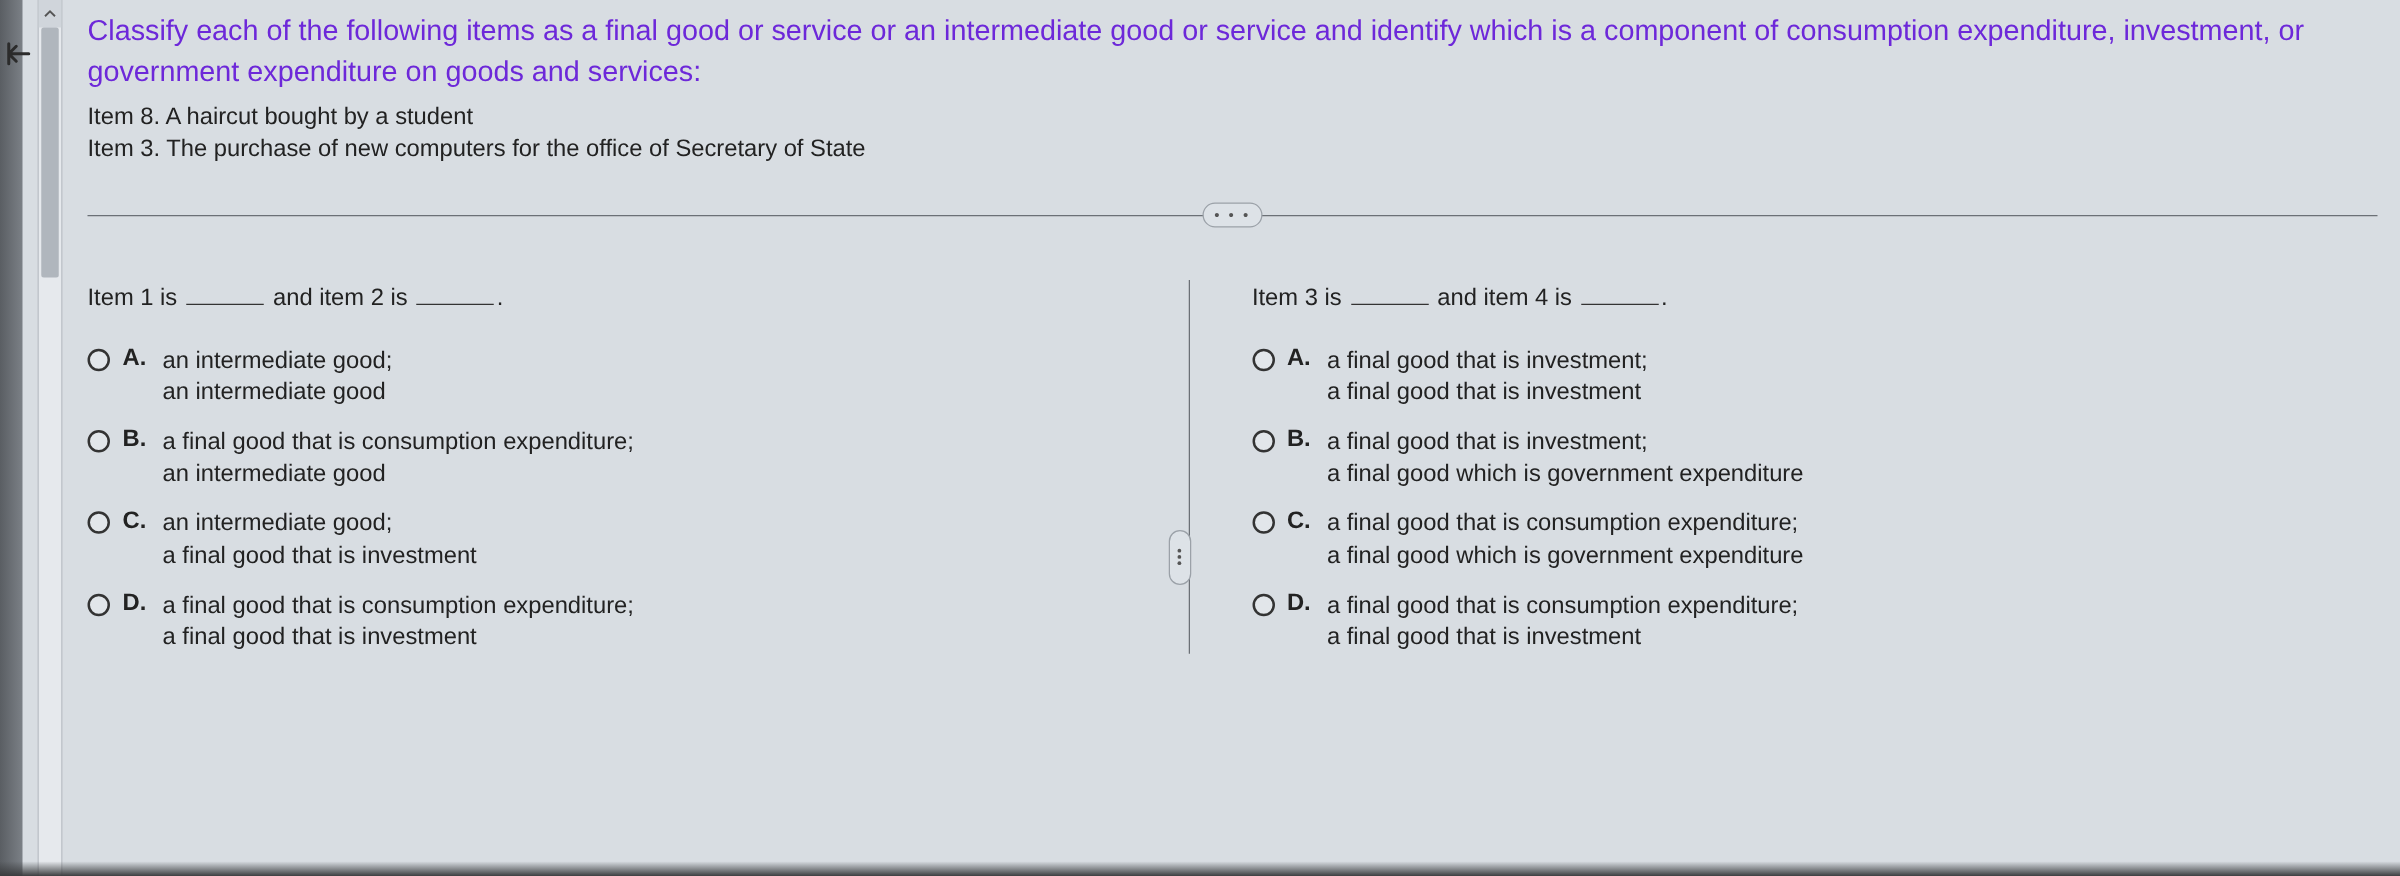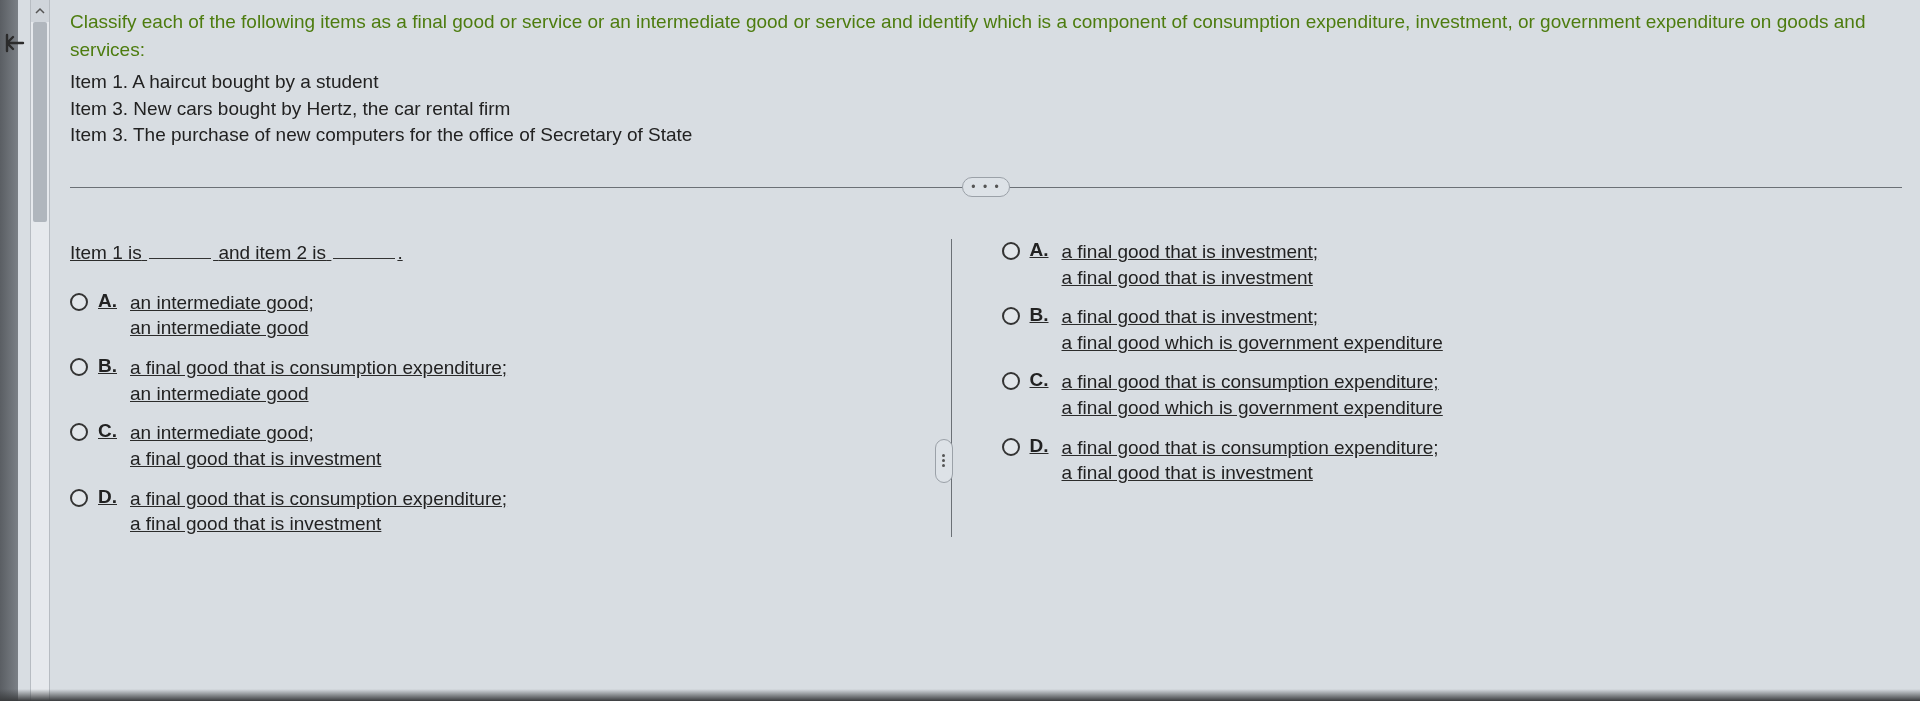--- a/index.html
+++ b/index.html
@@ -3,27 +3,27 @@
 <meta charset="utf-8">
 <style>
   * { margin: 0; padding: 0; box-sizing: border-box; }
   body { font-family: Arial, Helvetica, sans-serif; background: #d8dde2; color: #2b2b2b; width: 1920px; height: 701px; overflow: hidden; position: relative; }
   .left-gutter { position: absolute; left: 0; top: 0; width: 18px; height: 100%; background: linear-gradient(to right, #5a5e63, #7b8086); }
   .back-arrow { position: absolute; left: 0; top: 28px; width: 30px; height: 30px; display: flex; align-items: center; justify-content: center; color: #2b2b2b; font-size: 28px; font-weight: normal; cursor: pointer; }
   .scroll-track { position: absolute; left: 30px; top: 0; width: 20px; height: 100%; background: #e6e9ed; border-left: 1px solid #b7bcc2; border-right: 1px solid #b7bcc2; }
   .scroll-up { position: absolute; top: 0; left: 0; width: 100%; height: 22px; background: #d0d5db; display: flex; align-items: center; justify-content: center; font-size: 10px; color: #555; cursor: pointer; }
   .scroll-thumb { position: absolute; top: 22px; left: 2px; width: 14px; height: 200px; background: #b0b6bd; border-radius: 2px; cursor: pointer; }
   .content { position: absolute; left: 62px; top: 0; right: 0; padding: 8px 18px 0 8px; }
-  .question-prompt { font-size: 19px; line-height: 1.45; color: #4d7c0f; }
+  .question-prompt { font-size: 23px; line-height: 1.45; color: #6d28d9; }
   .items-list { margin-top: 6px; font-size: 19px; line-height: 1.4; color: #222; }
   .divider-wrap { position: relative; margin-top: 28px; height: 20px; }
   .divider-line { position: absolute; top: 10px; left: 0; right: 0; border-top: 1px solid #6b7076; }
   .divider-pill { position: absolute; left: 50%; top: 0; transform: translateX(-50%); background: #dde2e7; border: 1px solid #9ba1a8; border-radius: 10px; width: 48px; height: 20px; display: flex; align-items: center; justify-content: center; font-size: 12px; color: #555; letter-spacing: 2px; cursor: pointer; }
   .answers-row { display: flex; margin-top: 42px; }
-  .answers-col { flex: 1; padding-right: 30px; position: relative; text-decoration: underline; }
+  .answers-col { flex: 1; padding-right: 30px; position: relative; }
   .col-sep { width: 1px; background: #6b7076; margin: 0 10px 0 -20px; }
   .question-line { font-size: 19px; color: #222; margin-bottom: 26px; }
   .blank { display: inline-block; border-bottom: 1px solid #333; width: 62px; height: 1.05em; vertical-align: baseline; margin: 0 2px; }
   .options { display: flex; flex-direction: column; gap: 14px; }
   .option { display: flex; align-items: flex-start; gap: 10px; font-size: 19px; color: #222; }
   .radio { width: 18px; height: 18px; border: 2px solid #333; border-radius: 50%; flex-shrink: 0; margin-top: 3px; cursor: pointer; background: #e2e6ea; }
   .option-letter { font-weight: bold; min-width: 22px; }
   .option-text { line-height: 1.35; }
   .vert-pill { position: absolute; left: -27px; top: 200px; width: 18px; height: 44px; border: 1px solid #9ba1a8; border-radius: 9px; background: #dde2e7; display: flex; align-items: center; justify-content: center; cursor: pointer; }
   .vert-pill-dots { display: flex; flex-direction: column; gap: 2px; }
@@ -48,22 +48,21 @@
       </svg>
   </div>
   <div class="scroll-thumb"></div>
 </div>
 
 <div class="content">
 
   <div class="question-prompt">Classify each of the following items as a final good or service or an intermediate good or service and identify which is a component of consumption expenditure, investment, or government expenditure on goods and services:</div>
 
   <div class="items-list">
-    <div>Item 1. A haircut bought by a student</div>
-    <div>Item 3. New cars bought by Hertz, the car rental firm</div>
+    <div>Item 8. A haircut bought by a student</div>
     <div>Item 3. The purchase of  new computers for the office of Secretary of State</div>
   </div>
 
   <div class="divider-wrap">
     <div class="divider-line"></div>
     <div class="divider-pill">• • •</div>
   </div>
 
   <div class="answers-row">
 
@@ -101,20 +100,26 @@
     <div class="col-sep"></div>
 
     <div class="answers-col" style="padding-left:40px;">
       <div class="vert-pill">
         <div class="vert-pill-dots">
             <span></span>
             <span></span>
             <span></span>
           </div>
       </div>
+      <div class="question-line">
+        <span>Item 3 is</span>
+        <span class="blank"></span>
+        <span>and item 4 is</span>
+        <span class="blank"></span><span>.</span>
+      </div>
       <div class="options">
         <div class="option">
           <div class="radio"></div>
           <span class="option-letter">A.</span>
           <span class="option-text">a final good that is investment;<br>a final good that is investment</span>
         </div>
         <div class="option">
           <div class="radio"></div>
           <span class="option-letter">B.</span>
           <span class="option-text">a final good that is investment;<br>a final good which is government expenditure</span>

